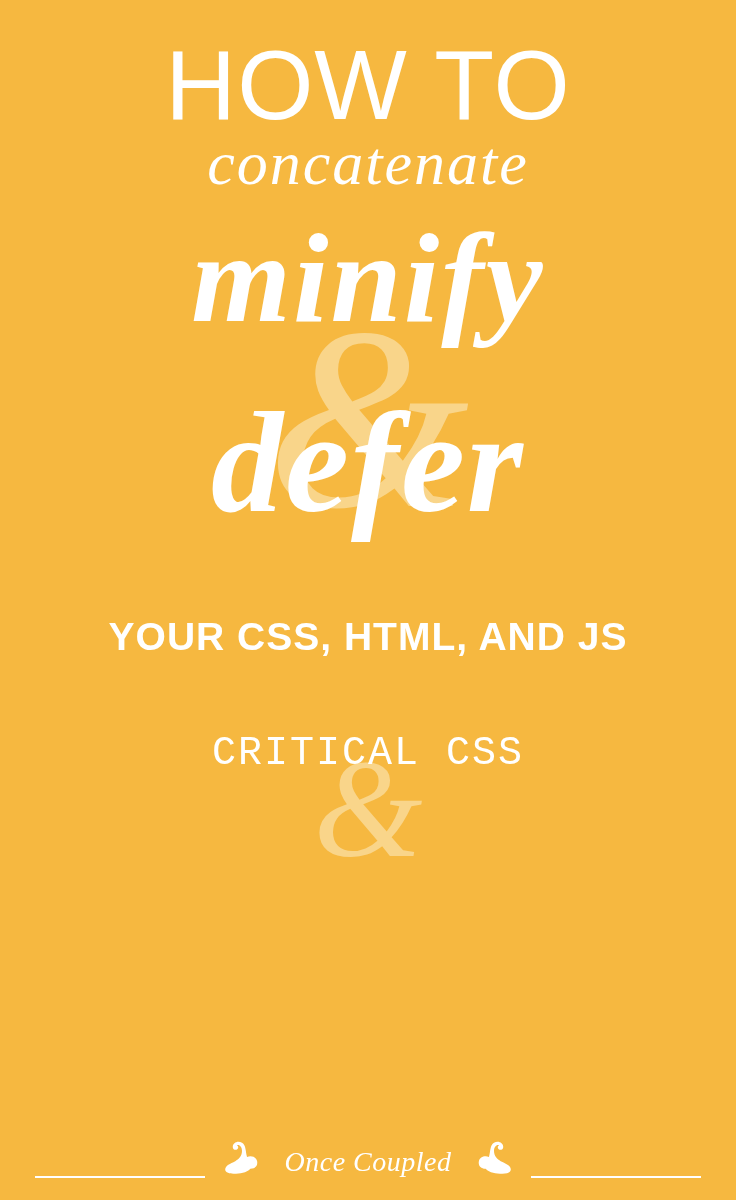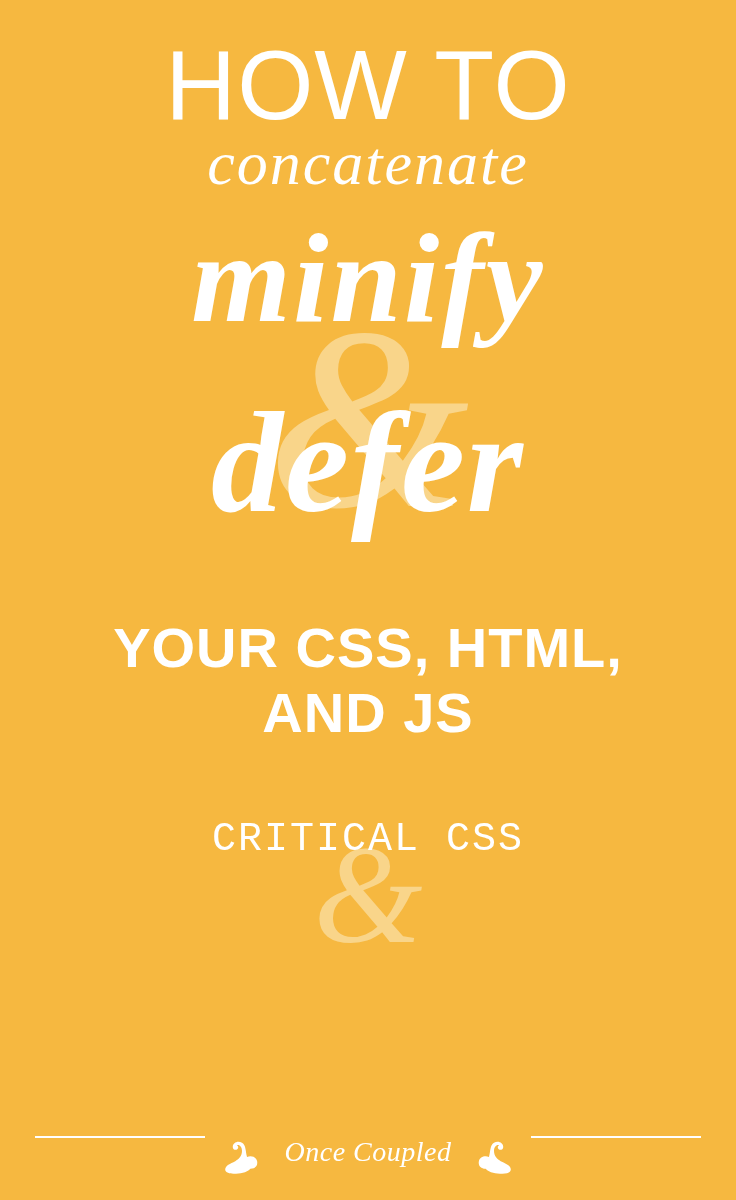--- a/index.html
+++ b/index.html
@@ -66,21 +66,21 @@
   font-size: 144px;
   letter-spacing: 2px;
   margin-top: 28px;
   position: relative;
   z-index: 1;
   text-align: center;
 }
 .yourcss {
   font-family: 'Segoe UI', 'Helvetica Neue', Arial, sans-serif;
   font-weight: 700;
-  font-size: 56px;
+  font-size: 39px;
   letter-spacing: 1px;
   margin-top: 70px;
 }
 .using-block {
   position: relative;
   text-align: center;
   margin-top: 58px;
 }
 .big-amp-2 {
   position: absolute;
@@ -111,21 +111,21 @@
   margin-top: 72px;
   position: relative;
   z-index: 1;
 }
 .footer {
   position: absolute;
   bottom: 22px;
   left: 0;
   width: 736px;
   display: flex;
-  align-items: flex-start;
+  align-items: flex-end;
   justify-content: center;
   gap: 16px;
 }
 .line {
   height: 2px;
   background: #ffffff;
   flex: 0 0 170px;
 }
 .swan {
   width: 42px;

